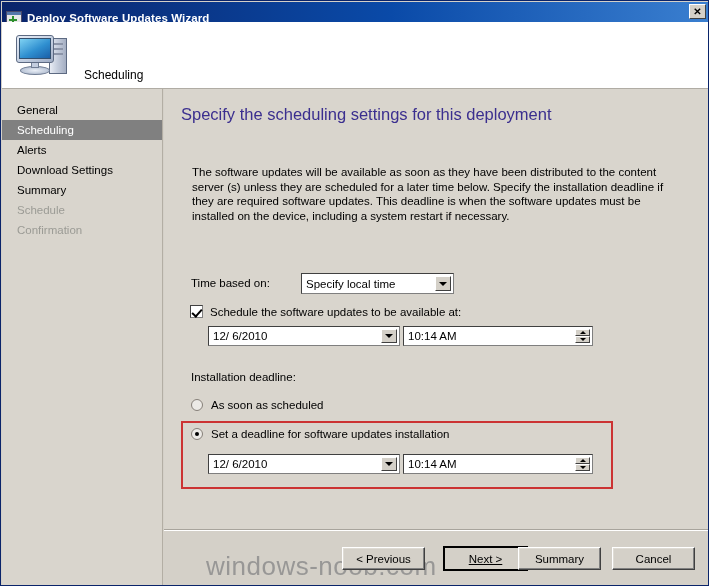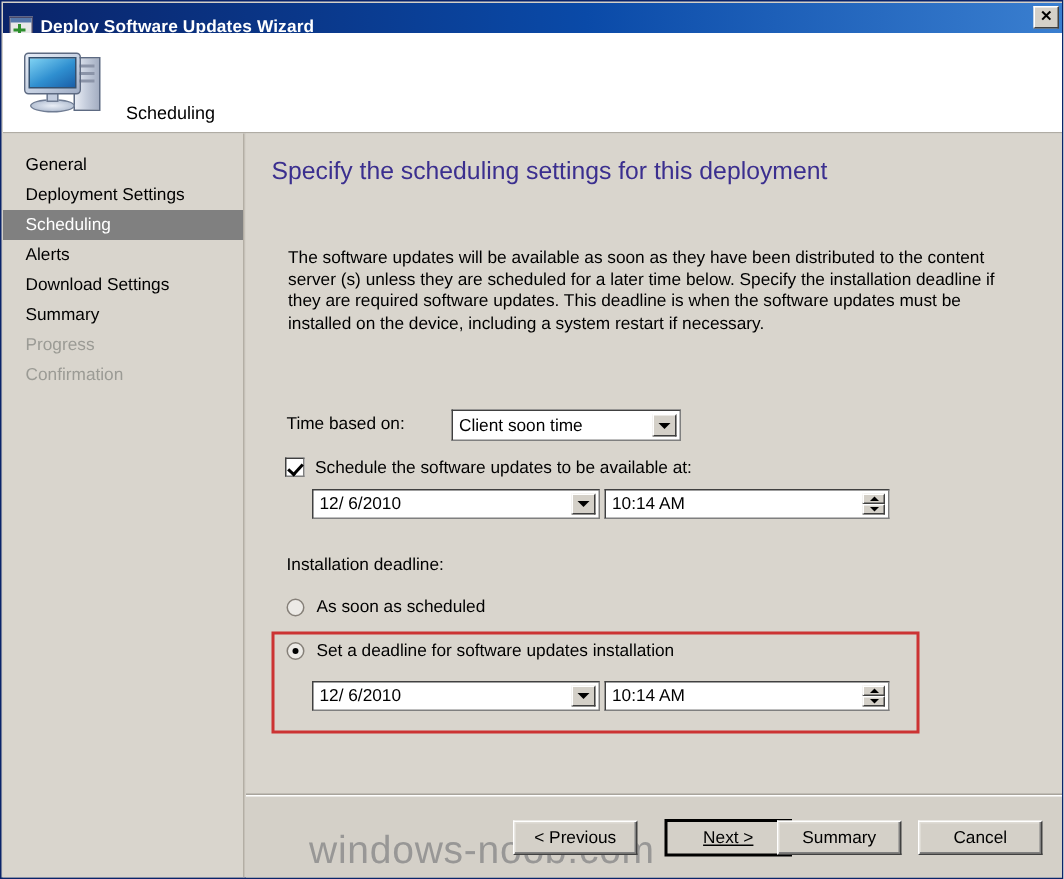--- a/index.html
+++ b/index.html
@@ -419,37 +419,36 @@
       <span class="mon-base"></span>
       <span class="mon-neck"></span>
       <span class="mon-body"></span>
       <span class="mon-screen"></span>
     </div>
     <div id="header-title">Scheduling</div>
   </div>
 
   <div id="sidebar">
     <div class="side-item">General</div>
-    <div class="side-item">Deployment Settings</div>
     <div class="side-item selected">Scheduling</div>
     <div class="side-item">Alerts</div>
     <div class="side-item">Download Settings</div>
     <div class="side-item">Summary</div>
-    <div class="side-item disabled">Progress</div>
+    <div class="side-item disabled">Schedule</div>
     <div class="side-item disabled">Confirmation</div>
   </div>
 
   <div id="main">
 
     <div id="page-heading">Specify the scheduling settings for this deployment</div>
     <div id="intro-text">The software updates will be available as soon as they have been distributed to the content server (s) unless they are scheduled for a later time below. Specify the installation deadline if they are required software updates. This deadline is when the software updates must be installed on the device, including a system restart if necessary.</div>
 
     <div class="label-static" id="lbl-timebased">Time based on:</div>
     <div class="combo" id="combo-timebased">
-      <span class="val">Client soon time</span>
+      <span class="val">Specify local time</span>
       <span class="arrow">
           <i></i>
         </span>
     </div>
 
     <div id="chk-schedule">
       <span class="chk-box checked"></span>
       <span class="chk-label">Schedule the software updates to be available at:</span>
     </div>
 

